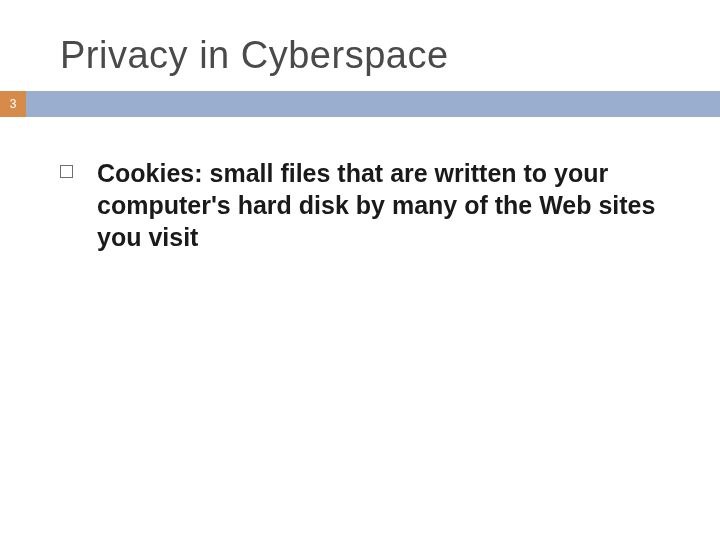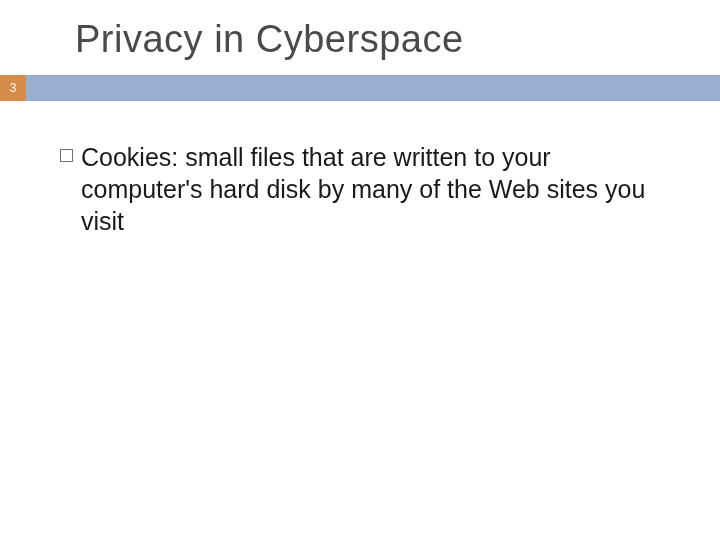--- a/index.html
+++ b/index.html
@@ -8,22 +8,23 @@
     height: 540px;
     background: #ffffff;
     font-family: Arial, Helvetica, sans-serif;
     position: relative;
     overflow: hidden;
   }
   .title {
     font-size: 38px;
     color: #4a4a4a;
     font-weight: 400;
-    padding: 18px 0 14px 75px;
+    padding: 18px 0 14px 60px;
     letter-spacing: 0.5px;
+    margin-top: 16px;
   }
   .bar-row {
     display: flex;
     width: 100%;
     height: 26px;
   }
   .page-num {
     width: 26px;
     height: 26px;
     background: #d78b4b;
@@ -37,21 +38,22 @@
     flex: 1;
     height: 26px;
     background: #9aaed0;
   }
   .content {
     padding: 40px 60px 0 60px;
   }
   .bullet-item {
     display: flex;
     align-items: flex-start;
-    gap: 8px;
+    gap: 24px;
+    font-weight: bold;
   }
   .bullet-marker {
     width: 13px;
     height: 13px;
     border: 1.5px solid #6f6f6f;
     margin-top: 8px;
     flex-shrink: 0;
   }
   .bullet-text {
     font-size: 25px;

